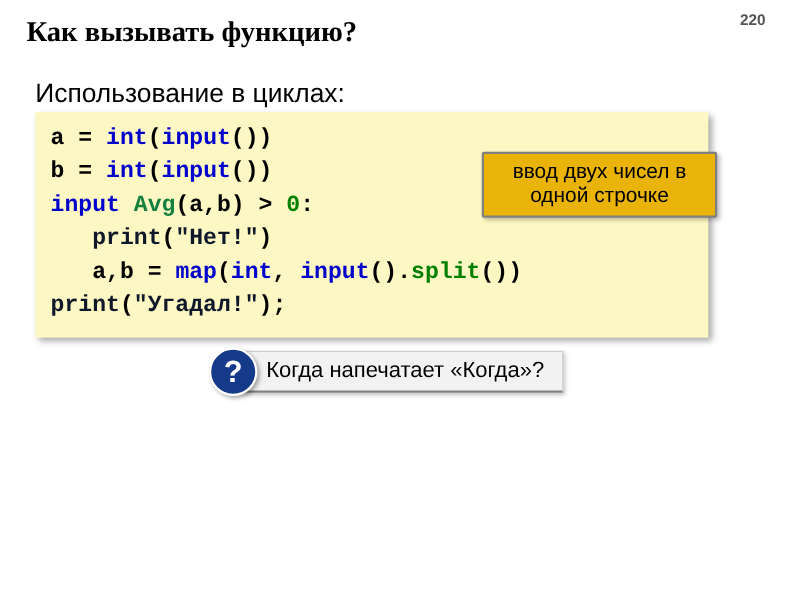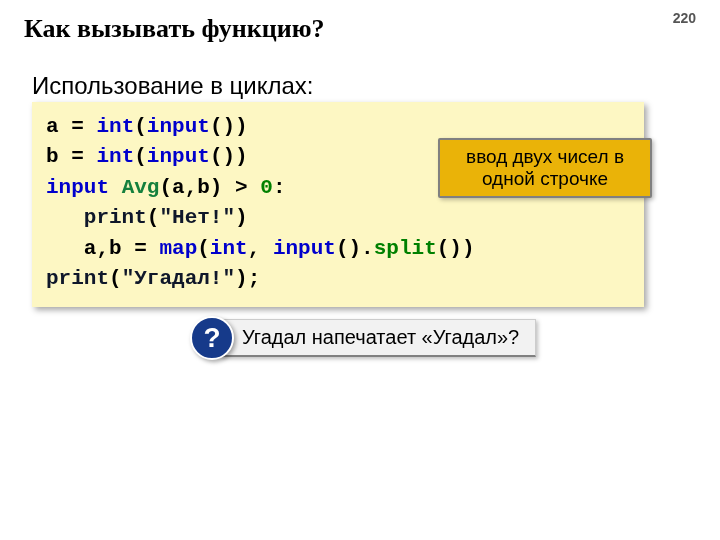--- a/index.html
+++ b/index.html
@@ -123,14 +123,14 @@
   <div class="code-line"><span class="kw-blue">input</span><span> </span><span class="kw-teal">Avg</span><span>(a,b) </span><span>&gt;</span><span> </span><span class="kw-green">0</span><span>:</span></div>
   <div class="code-line"><span>   </span><span class="kw-magenta">print</span><span>(</span><span class="kw-magenta">"Нет!"</span><span>)</span></div>
   <div class="code-line"><span>   a,b </span><span>=</span><span> </span><span class="kw-blue">map</span><span>(</span><span class="kw-blue">int</span><span>, </span><span class="kw-blue">input</span><span>().</span><span class="kw-green">split</span><span>())</span></div>
   <div class="code-line"><span class="kw-magenta">print</span><span>(</span><span class="kw-magenta">"Угадал!"</span><span>);</span></div>
 </div>
 
 <div class="callout">ввод двух чисел в одной строчке</div>
 
 <div class="question-row">
   <div class="q-circle">?</div>
-  <div class="q-box"> Угадал напечатает «Угадал»?</div>
+  <div class="q-box"> Когда напечатает «Когда»?</div>
 </div>
 
 </body></html>

